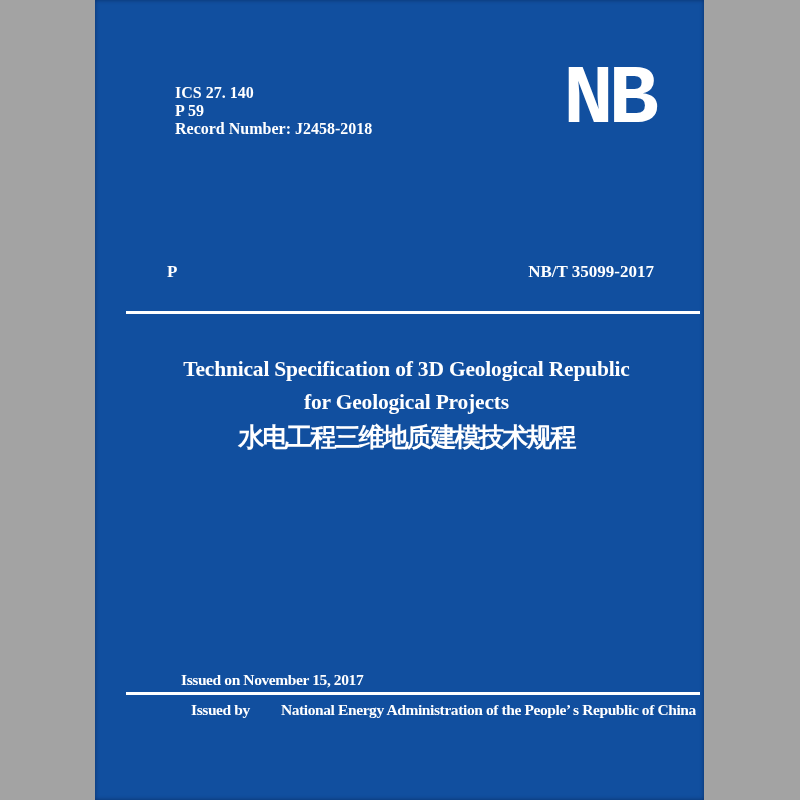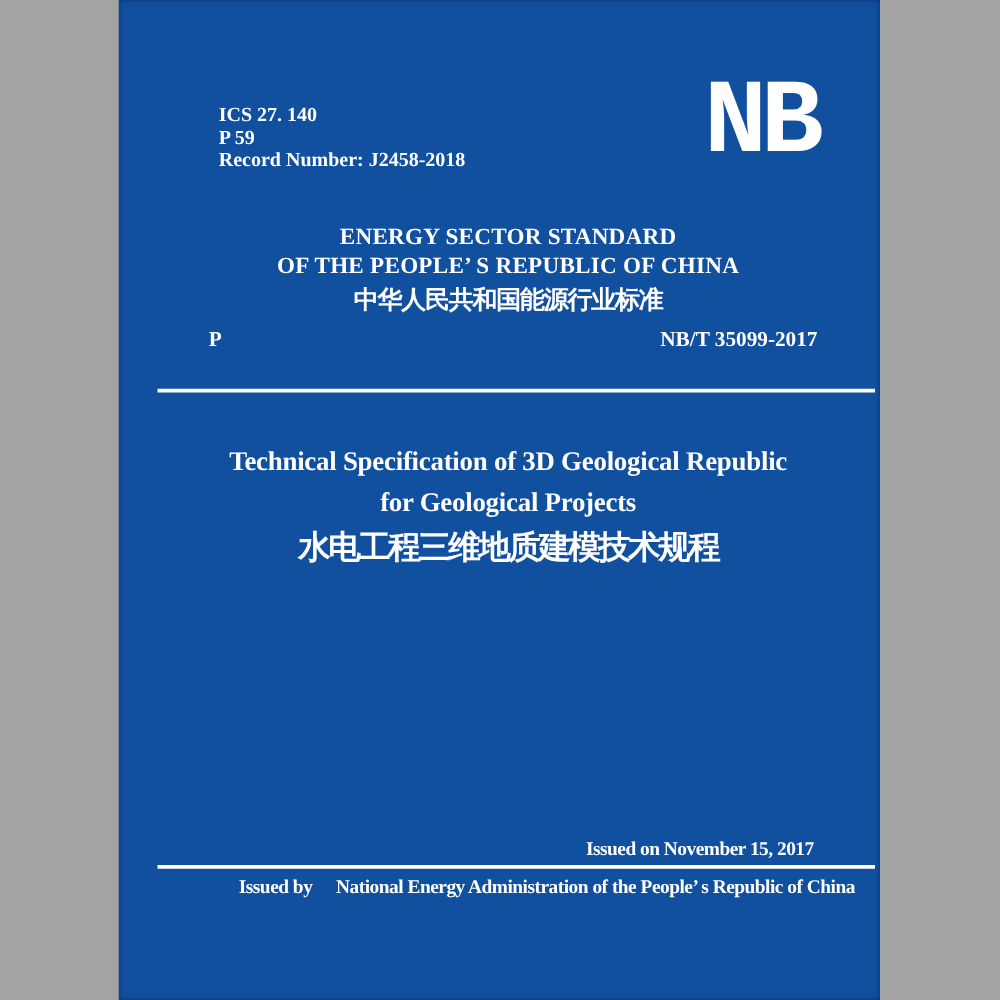--- a/index.html
+++ b/index.html
@@ -112,33 +112,33 @@
     font-family: "Liberation Serif", "DejaVu Sans", serif;
   }
 
   
   .dates-row {
     position: absolute;
     left: 86px;
     right: 53px;
     top: 671px;
     display: flex;
-    justify-content: flex-end;
+    justify-content: flex-start;
     font-size: 15.5px;
     font-weight: bold;
     letter-spacing: -0.4px;
     line-height: 18px;
     white-space: nowrap;
   }
   .issuedby-row {
     position: absolute;
     left: 96px;
     top: 701px;
     display: flex;
-    gap: 19px;
+    gap: 31px;
     font-size: 15.5px;
     font-weight: bold;
     letter-spacing: -0.4px;
     line-height: 18px;
     white-space: nowrap;
   }
 </style>
 </head>
 <body>
 
@@ -146,25 +146,20 @@
   <div class="cover" style="background: rgb(17, 79, 159); color: rgb(255, 255, 255);">
 
     <div class="meta">
       <div>ICS 27. 140</div>
       <div>P 59</div>
       <div>Record Number: J2458-2018</div>
     </div>
 
     <div class="logo">NB</div>
 
-    <div class="heading">
-      <div class="heading-en">ENERGY SECTOR STANDARD</div>
-      <div class="heading-en">OF THE PEOPLE’ S REPUBLIC OF CHINA</div>
-      <div class="heading-cn">中华人民共和国能源行业标准</div>
-    </div>
 
     <div class="standard-row">
       <span>P</span>
       <span>NB/T 35099-2017</span>
     </div>
 
     <div class="rule rule-top" style="background: rgb(255, 255, 255);"></div>
 
     <div class="title-block">
       <div class="title-en">Technical Specification of 3D Geological Republic</div>

